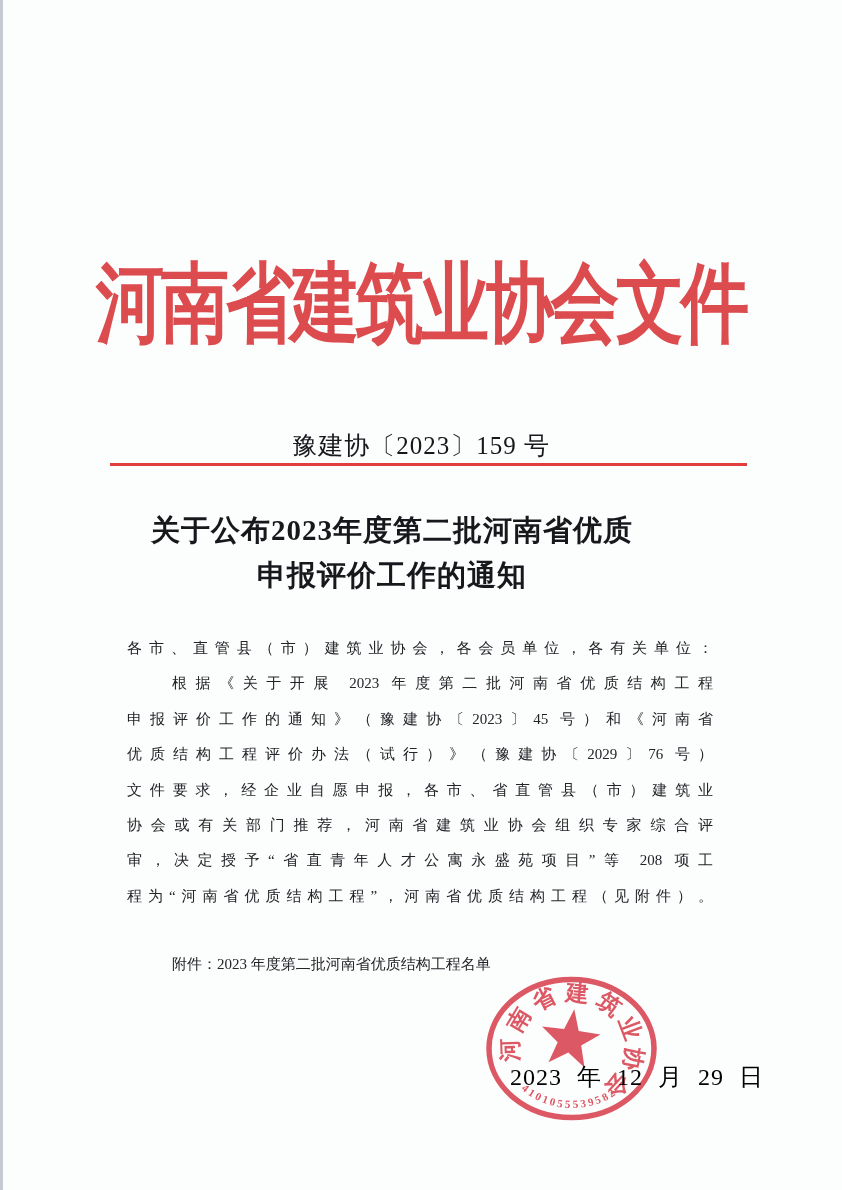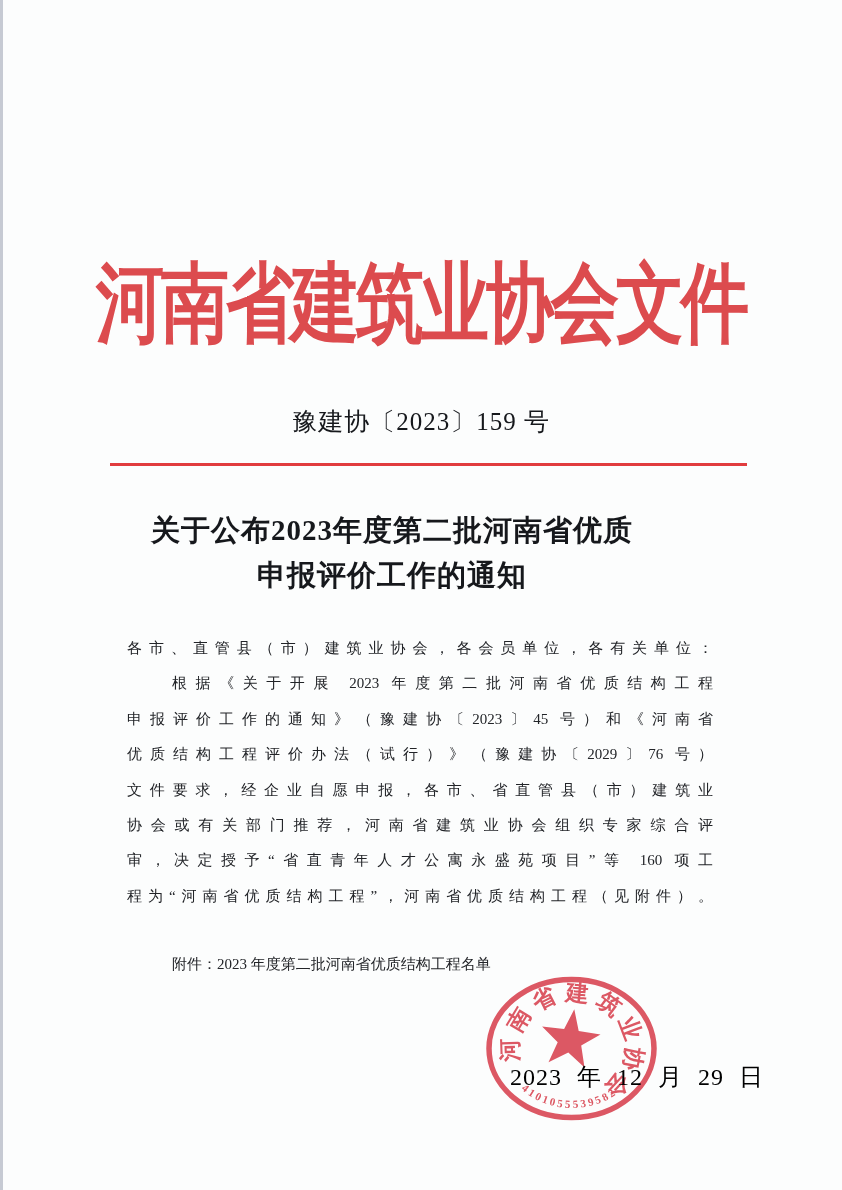--- a/index.html
+++ b/index.html
@@ -19,21 +19,21 @@
     position:absolute; left:0; top:257px; width:842px;
     text-align:center;
     font-size:68px; line-height:72px; font-weight:900;
     letter-spacing:-3px;
     color:#dc4b4e;
     transform:scaleY(1.28);
     transform-origin:top center;
     white-space:nowrap;
   }
   .doc-number {
-    position:absolute; left:0; top:406px; width:842px;
+    position:absolute; left:0; top:430px; width:842px;
     text-align:center;
     font-size:25px; line-height:32px;
     letter-spacing:1px;
     color:#16181c;
   }
   .red-rule {
     position:absolute; left:110px; top:463px;
     width:637px; height:3px;
     background:#e13c3e;
   }
@@ -96,21 +96,21 @@
     <div>申报评价工作的通知</div>
   </div>
 
   <div class="body-block">
     <div class="body-line">各市、直管县（市）建筑业协会，各会员单位，各有关单位：</div>
     <div class="body-line indent">根据《关于开展 2023 年度第二批河南省优质结构工程</div>
     <div class="body-line">申报评价工作的通知》（豫建协〔2023〕45 号）和《河南省</div>
     <div class="body-line">优质结构工程评价办法（试行）》（豫建协〔2029〕76 号）</div>
     <div class="body-line">文件要求，经企业自愿申报，各市、省直管县（市）建筑业</div>
     <div class="body-line">协会或有关部门推荐，河南省建筑业协会组织专家综合评</div>
-    <div class="body-line">审，决定授予“省直青年人才公寓永盛苑项目”等 160 项工</div>
+    <div class="body-line">审，决定授予“省直青年人才公寓永盛苑项目”等 208 项工</div>
     <div class="body-line">程为“河南省优质结构工程”，河南省优质结构工程（见附件）。</div>
   </div>
 
   <div class="attachment-line">附件：2023 年度第二批河南省优质结构工程名单</div>
 
   <div class="date-line">2023 年 12 月 29 日</div>
 
   <svg class="seal" viewBox="0 0 190 170">
     <ellipse cx="94.5" cy="85.5" rx="82.5" ry="69" fill="none" stroke="#d8424f" stroke-width="5.5"></ellipse>
 

